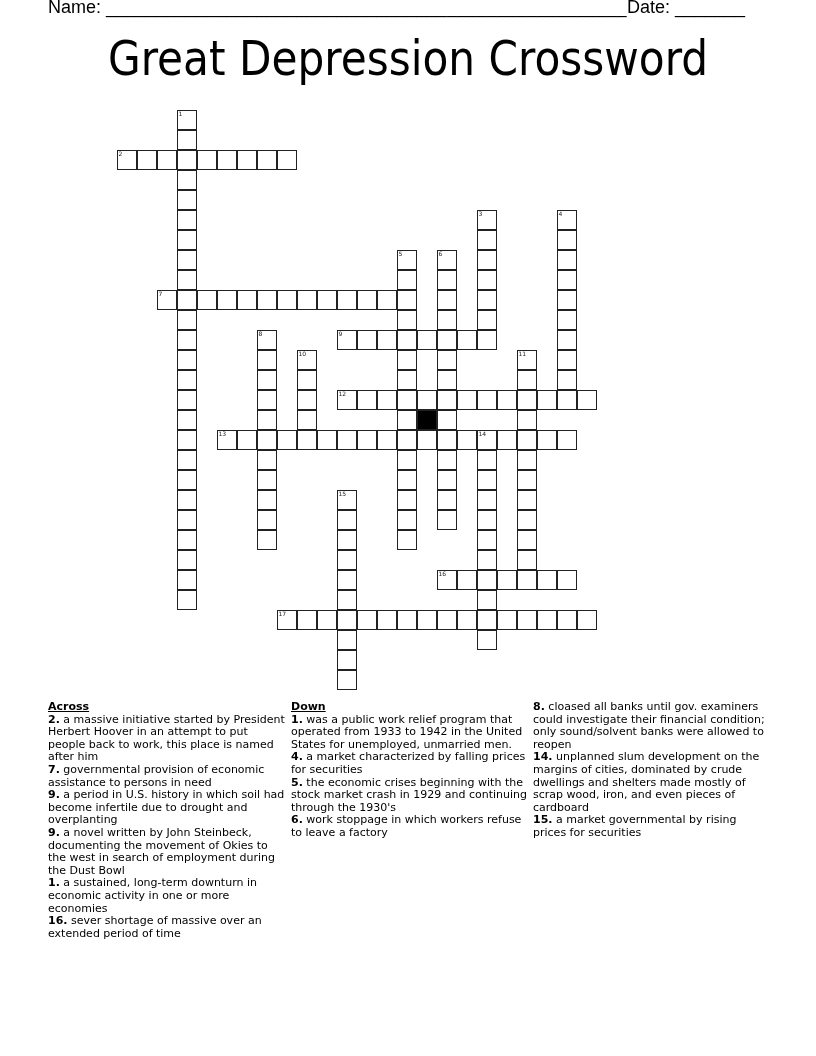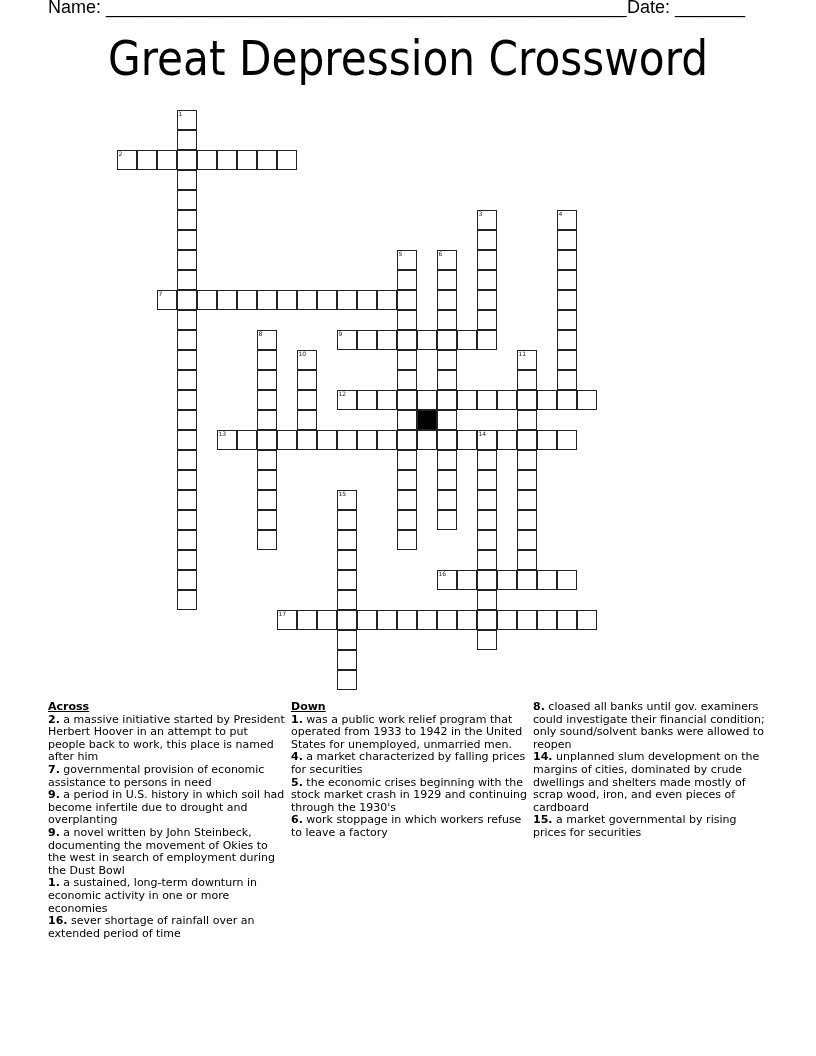--- a/index.html
+++ b/index.html
@@ -250,21 +250,21 @@
     <div class="cell black" style="left: 300px; top: 300px;"></div>
   </div>
 
 <div class="clues col1">
   <div class="clue-heading">Across</div>
   <p class="clue"><span class="clue-num">2.</span><span> a massive initiative started by President Herbert Hoover in an attempt to put people back to work, this place is named after him</span></p>
   <p class="clue"><span class="clue-num">7.</span><span> governmental provision of economic assistance to persons in need</span></p>
   <p class="clue"><span class="clue-num">9.</span><span> a period in U.S. history in which soil had become infertile due to drought and overplanting</span></p>
   <p class="clue"><span class="clue-num">9.</span><span> a novel written by John Steinbeck, documenting the movement of Okies to the west in search of employment during the Dust Bowl</span></p>
   <p class="clue"><span class="clue-num">1.</span><span> a sustained, long-term downturn in economic activity in one or more economies</span></p>
-  <p class="clue"><span class="clue-num">16.</span><span> sever shortage of rainfall over an extended period of time</span></p>
+  <p class="clue"><span class="clue-num">16.</span><span> sever shortage of massive over an extended period of time</span></p>
 </div>
 
 <div class="clues col2">
   <div class="clue-heading">Down</div>
   <p class="clue"><span class="clue-num">1.</span><span> was a public work relief program that operated from 1933 to 1942 in the United States for unemployed, unmarried men.</span></p>
   <p class="clue"><span class="clue-num">4.</span><span> a market characterized by falling prices for securities</span></p>
   <p class="clue"><span class="clue-num">5.</span><span> the economic crises beginning with the stock market crash in 1929 and continuing through the 1930's</span></p>
   <p class="clue"><span class="clue-num">6.</span><span> work stoppage in which workers refuse to leave a factory</span></p>
 </div>
 

